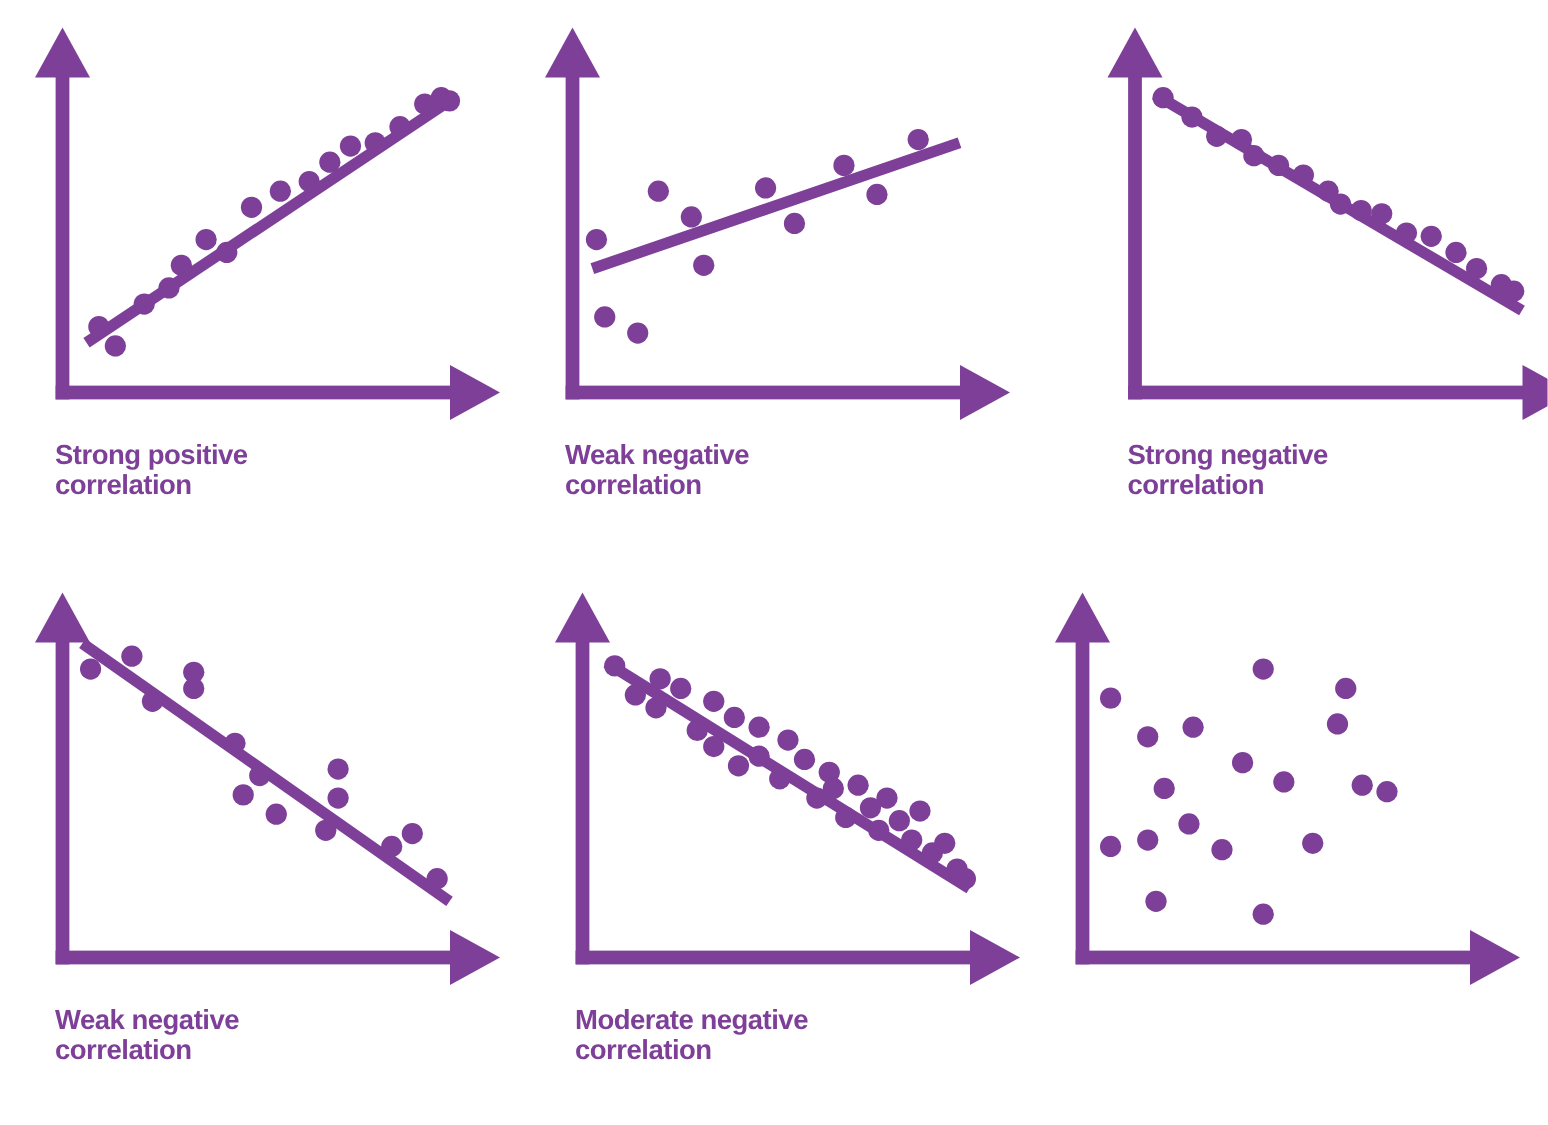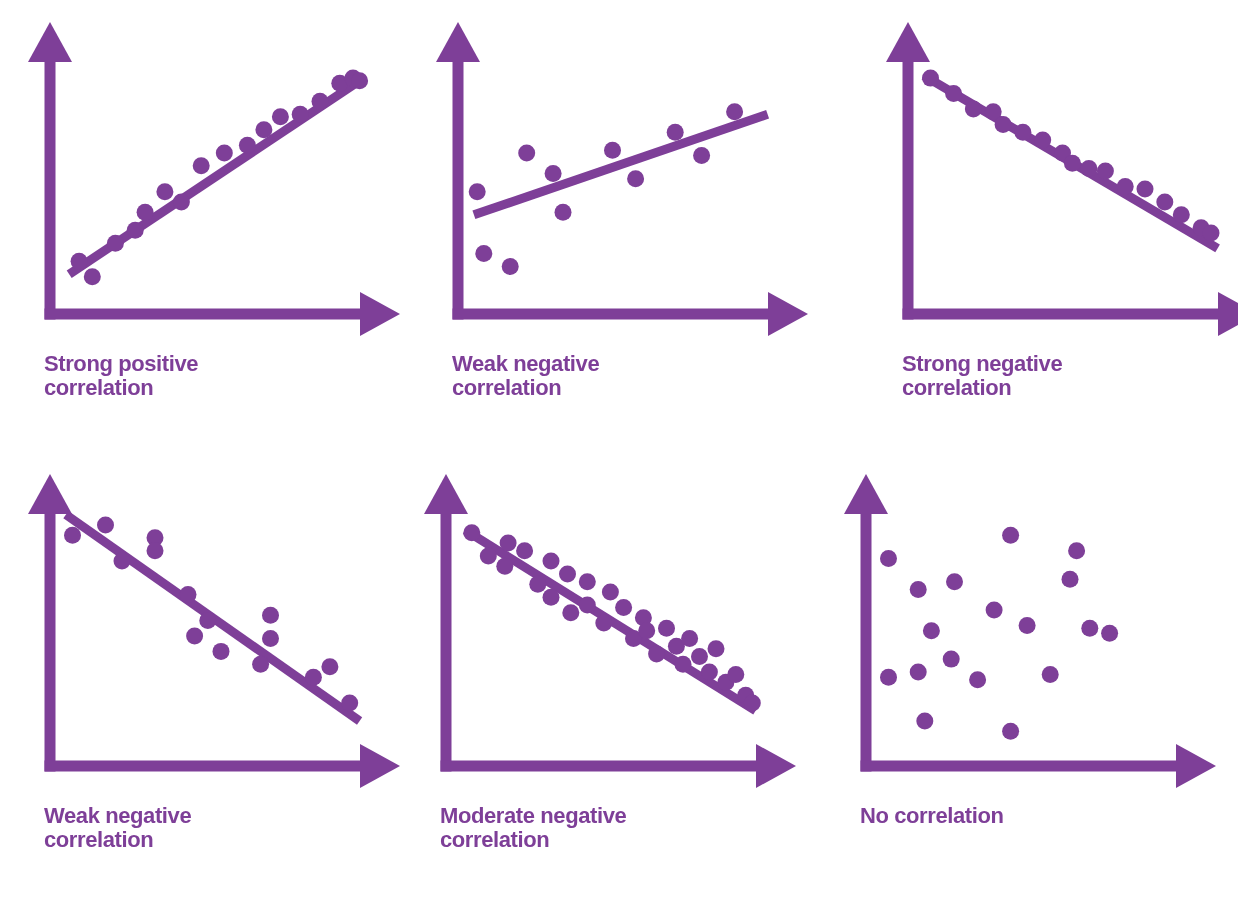--- a/index.html
+++ b/index.html
@@ -173,21 +173,21 @@
             <circle cx="262.5" cy="172.48000000000002" r="8.5" fill="#7e3f98"></circle>
             <circle cx="305.40000000000003" cy="211.18" r="8.5" fill="#7e3f98"></circle>
             <circle cx="321.9" cy="200.86" r="8.5" fill="#7e3f98"></circle>
             <circle cx="341.7" cy="236.98" r="8.5" fill="#7e3f98"></circle>
           </g>
         </svg>
       </div>
       <div class="panel-caption">Weak negative
 correlation</div>
     </div>
-    <div class="panel" style="left: 404px; top: 466px;">
+    <div class="panel" style="left: 424px; top: 466px;">
       <div class="plot-area">
         <svg width="400" height="330" viewBox="0 0 400 330">
           <g>
             <rect x="36.5" y="44" width="11" height="261.5" fill="#7e3f98"></rect>
             <polygon points="42,8 20,48 64,48" fill="#7e3f98"></polygon>
             <rect x="36.5" y="294.5" width="319.5" height="11" fill="#7e3f98"></rect>
             <polygon points="392,300 352,278 352,322" fill="#7e3f98"></polygon>
           </g>
           <line x1="61.2" y1="64.12" x2="351.6" y2="244.72" stroke="#7e3f98" stroke-width="9" stroke-linecap="butt"></line>
           <g>
@@ -251,15 +251,14 @@
             <circle cx="186.6" cy="265.36" r="8.5" fill="#7e3f98"></circle>
             <circle cx="203.1" cy="159.57999999999998" r="8.5" fill="#7e3f98"></circle>
             <circle cx="226.20000000000002" cy="208.60000000000002" r="8.5" fill="#7e3f98"></circle>
             <circle cx="246" cy="113.13999999999999" r="8.5" fill="#7e3f98"></circle>
             <circle cx="252.6" cy="84.75999999999999" r="8.5" fill="#7e3f98"></circle>
             <circle cx="265.8" cy="162.16000000000003" r="8.5" fill="#7e3f98"></circle>
             <circle cx="285.6" cy="167.32" r="8.5" fill="#7e3f98"></circle>
           </g>
         </svg>
       </div>
-      <div class="panel-caption">No correlation</div>
     </div>
   </div>
 
 </body></html>

